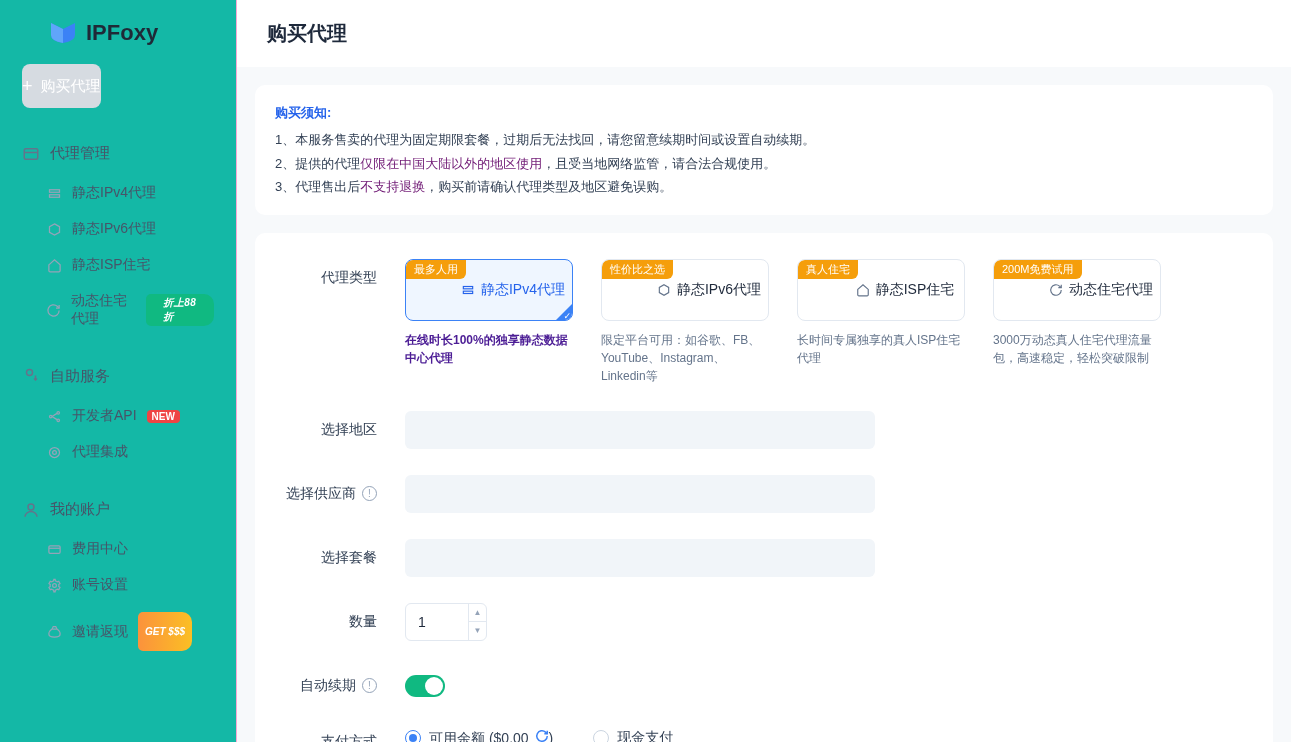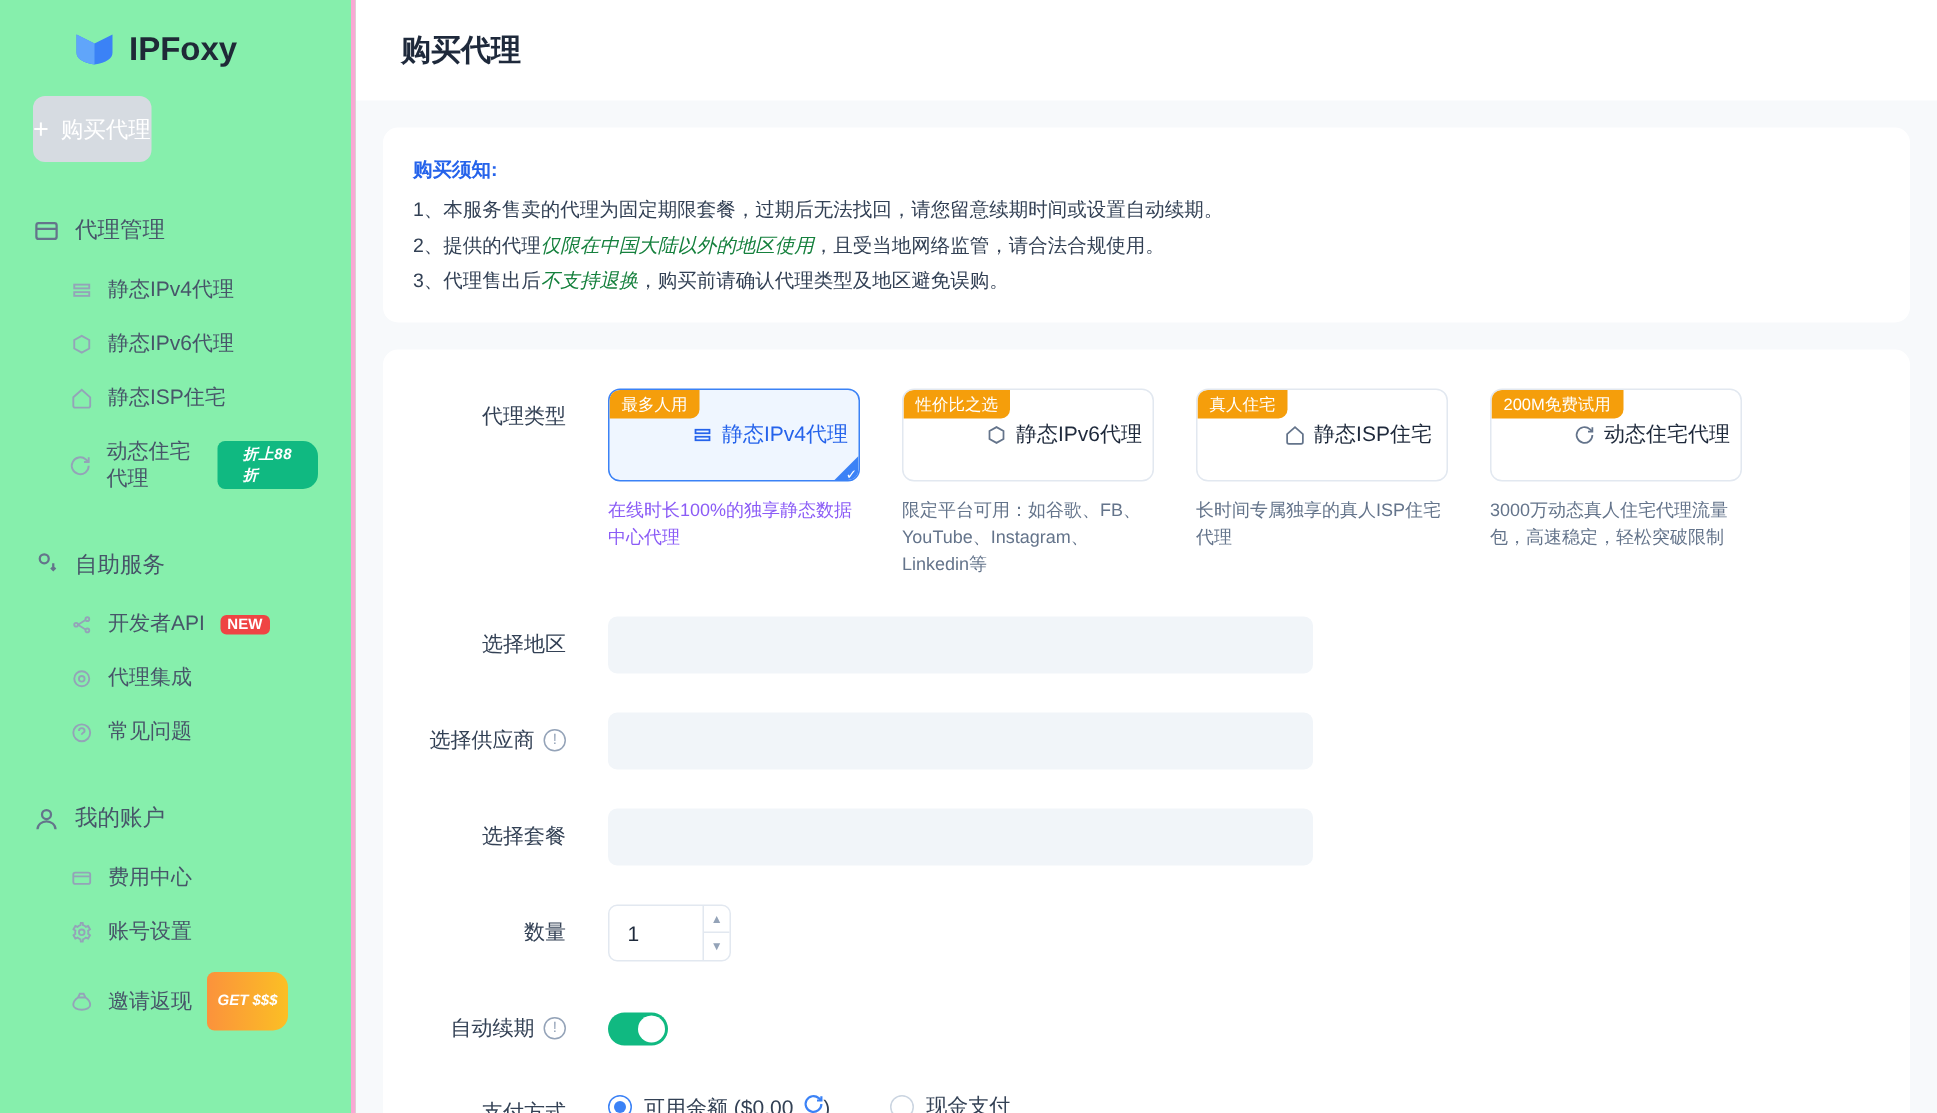--- a/index.html
+++ b/index.html
@@ -1,52 +1,52 @@
 <!DOCTYPE html>
 <html><head>
 <meta charset="utf-8">
 <style>
 * { margin:0; padding:0; box-sizing:border-box; }
 body { font-family:-apple-system,BlinkMacSystemFont,"Segoe UI","PingFang SC","Microsoft YaHei",sans-serif; background:#fff; color:#333; font-size:14px; width:1291px; height:742px; overflow:hidden; }
 .layout { display:flex; width:100%; height:100%; }
-.sidebar { width:237px; flex-shrink:0; background:#86efac; border-right:3px solid #f9a8d4; padding:16px 0; }
+.sidebar { width:237px; flex-shrink:0; background:#14b8a6; border-right:1px solid #f9a8d4; padding:16px 0; }
 .logo { display:flex; align-items:center; gap:8px; padding:4px 20px 18px 48px; }
 .logo-mark { width:30px; height:24px; position:relative; }
 .logo-mark svg { width:30px; height:24px; }
 .logo-text { font-size:22px; font-weight:700; color:#1f2937; }
 .buy-btn { margin:0 22px 28px; background:#d6dbe1; color:#fff; border:none; border-radius:8px; height:44px; display:flex; align-items:center; justify-content:center; gap:8px; font-size:15px; font-weight:500; cursor:pointer; }
 .buy-btn .plus { font-size:18px; font-weight:300; }
 .nav-sec { margin-bottom:22px; }
 .nav-head { display:flex; align-items:flex-end; gap:10px; padding:8px 22px; color:#475569; font-size:15px; font-weight:500; }
 .nav-head .ic { width:18px; height:18px; display:flex; align-items:center; justify-content:center; color:#64748b; }
 .nav-items { padding-top:4px; }
 .nav-item { display:flex; align-items:center; gap:10px; padding:9px 22px 9px 46px; color:#475569; font-size:14px; cursor:pointer; }
 .nav-item .ic { width:16px; height:16px; display:flex; align-items:center; justify-content:center; color:#94a3b8; }
 .badge { font-size:10px; padding:1px 5px; border-radius:4px; font-weight:700; }
 .badge.new { background:#ef4444; color:#fff; }
 .badge.green { background:#10b981; color:#fff; font-style:italic; letter-spacing:.5px; padding:2px 17px; border-radius:5px 10px 10px 5px; }
 .badge.orange { background:linear-gradient(90deg,#fb923c,#fbbf24); color:#fff; font-style:italic; padding:14px 7px; border-radius:5px 10px 10px 5px; }
 .main { flex:1; background:#f7f9fb; overflow-y:auto; }
 .page-title { background:#fff; padding:20px 30px; font-size:20px; font-weight:700; color:#1e293b; }
 .notice { background:#fff; margin:18px 18px 0; border-radius:10px; padding:16px 20px; font-size:13px; line-height:1.8; color:#334155; }
 .notice-title { color:#2563eb; font-weight:600; margin-bottom:4px; }
-.notice .red { color:#15803d;font-style:italic; }
+.notice .red { color:#701a75; }
 .form-card { background:#fff; margin:18px; border-radius:10px; padding:26px 30px; }
 .form-row { display:flex; align-items:flex-start; margin-bottom:26px; }
 .form-label { width:120px; flex-shrink:0; text-align:right; padding-right:28px; font-size:14px; color:#334155; padding-top:10px; display:flex; justify-content:flex-end; align-items:center; gap:6px; }
 .form-ctrl { flex:1; }
 .type-grid { display:flex; gap:28px; }
 .type-card { width:168px; }
 .type-box { position:relative; border:1px solid #e2e8f0; border-radius:8px; height:62px; display:flex; align-items:center; justify-content:center; gap:6px; font-size:14px; font-weight:500; color:#1e293b; cursor:pointer; overflow:hidden;padding-left:48px; }
 .type-box.selected { border:1.5px solid #3b82f6; background:#eff6ff; color:#2563eb; }
 .type-tag { position:absolute; top:0; left:0; background:#f59e0b; color:#fff; font-size:11px; padding:2px 8px; border-radius:6px 0 6px 0; font-weight:500; }
 .type-check { position:absolute; right:0; bottom:0; width:0; height:0; border-left:16px solid transparent; border-bottom:16px solid #3b82f6; }
 .type-check::after { content:"✓"; position:absolute; right:1px; bottom:-17px; font-size:9px; color:#fff; }
 .type-desc { font-size:12px; color:#64748b; margin-top:10px; line-height:1.5; }
-.type-box.selected + .type-desc { color:#8b5cf6; }
+.type-box.selected + .type-desc { color:#4c1d95;font-weight:bold; }
 .select-box { width:470px; height:38px; background:#f1f5f9; border-radius:6px; border:none; }
 .qty-input { width:82px; height:38px; border:1px solid #e2e8f0; border-radius:6px; padding:0 20px 0 12px; font-size:14px; color:#1e293b; position:relative; }
 .qty-wrap { position:relative; display:inline-block; }
 .qty-arrows { position:absolute; right:1px; top:1px; bottom:1px; width:18px; display:flex; flex-direction:column; border-left:1px solid #e2e8f0; }
 .qty-arrows div { flex:1; display:flex; align-items:center; justify-content:center; font-size:8px; color:#94a3b8; cursor:pointer; }
 .qty-arrows div:first-child { border-bottom:1px solid #e2e8f0; }
 .toggle { width:40px; height:22px; background:#10b981; border-radius:11px; position:relative; cursor:pointer; }
 .toggle::after { content:""; position:absolute; width:18px; height:18px; background:#fff; border-radius:50%; top:2px; right:2px; }
 .info-ic { width:15px; height:15px; border:1px solid #94a3b8; border-radius:50%; display:inline-flex; align-items:center; justify-content:center; font-size:10px; color:#94a3b8; cursor:pointer; }
 .radio-group { display:flex; gap:40px; align-items:center; padding-top:6px; }
@@ -148,29 +148,20 @@
           </div>
         <div class="nav-item">
             <span class="ic">
               <svg width="15" height="15" viewBox="0 0 24 24" fill="none" stroke="currentColor" stroke-width="2">
                 <circle cx="12" cy="12" r="8"></circle>
                 <circle cx="12" cy="12" r="3"></circle>
               </svg>
             </span>
             <span>代理集成</span>
           </div>
-        <div class="nav-item">
-            <span class="ic">
-              <svg width="15" height="15" viewBox="0 0 24 24" fill="none" stroke="currentColor" stroke-width="2">
-                <circle cx="12" cy="12" r="9"></circle>
-                <path d="M9 10a3 3 0 116 0c0 2-3 2-3 4M12 18h.01"></path>
-              </svg>
-            </span>
-            <span>常见问题</span>
-          </div>
       </div>
     </div>
 
     <div class="nav-sec">
       <div class="nav-head">
         <span class="ic">
             <svg width="18" height="18" viewBox="0 0 24 24" fill="none" stroke="currentColor" stroke-width="2">
               <circle cx="12" cy="8" r="4"></circle>
               <path d="M4 21c0-4 4-7 8-7s8 3 8 7"></path>
             </svg>

